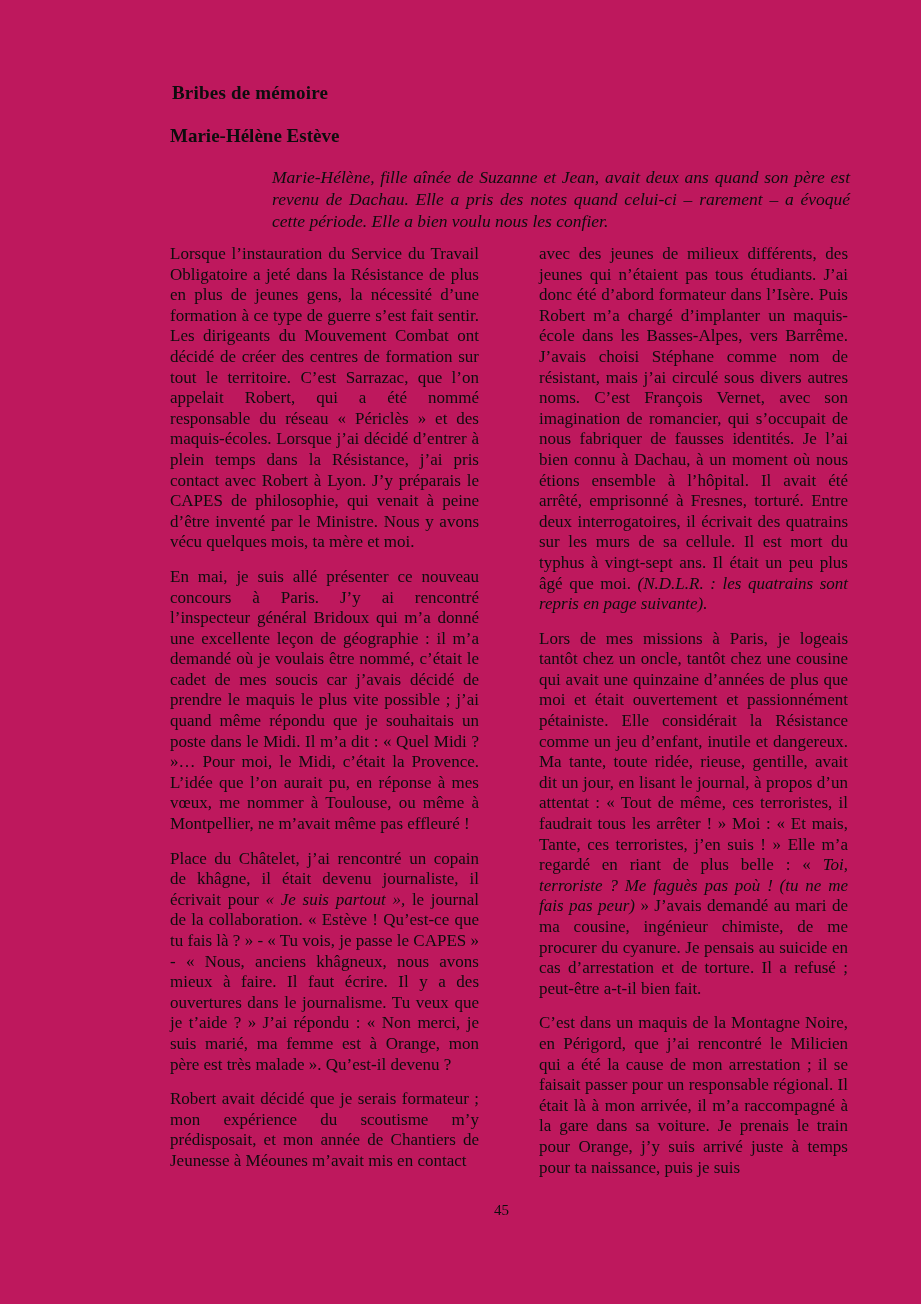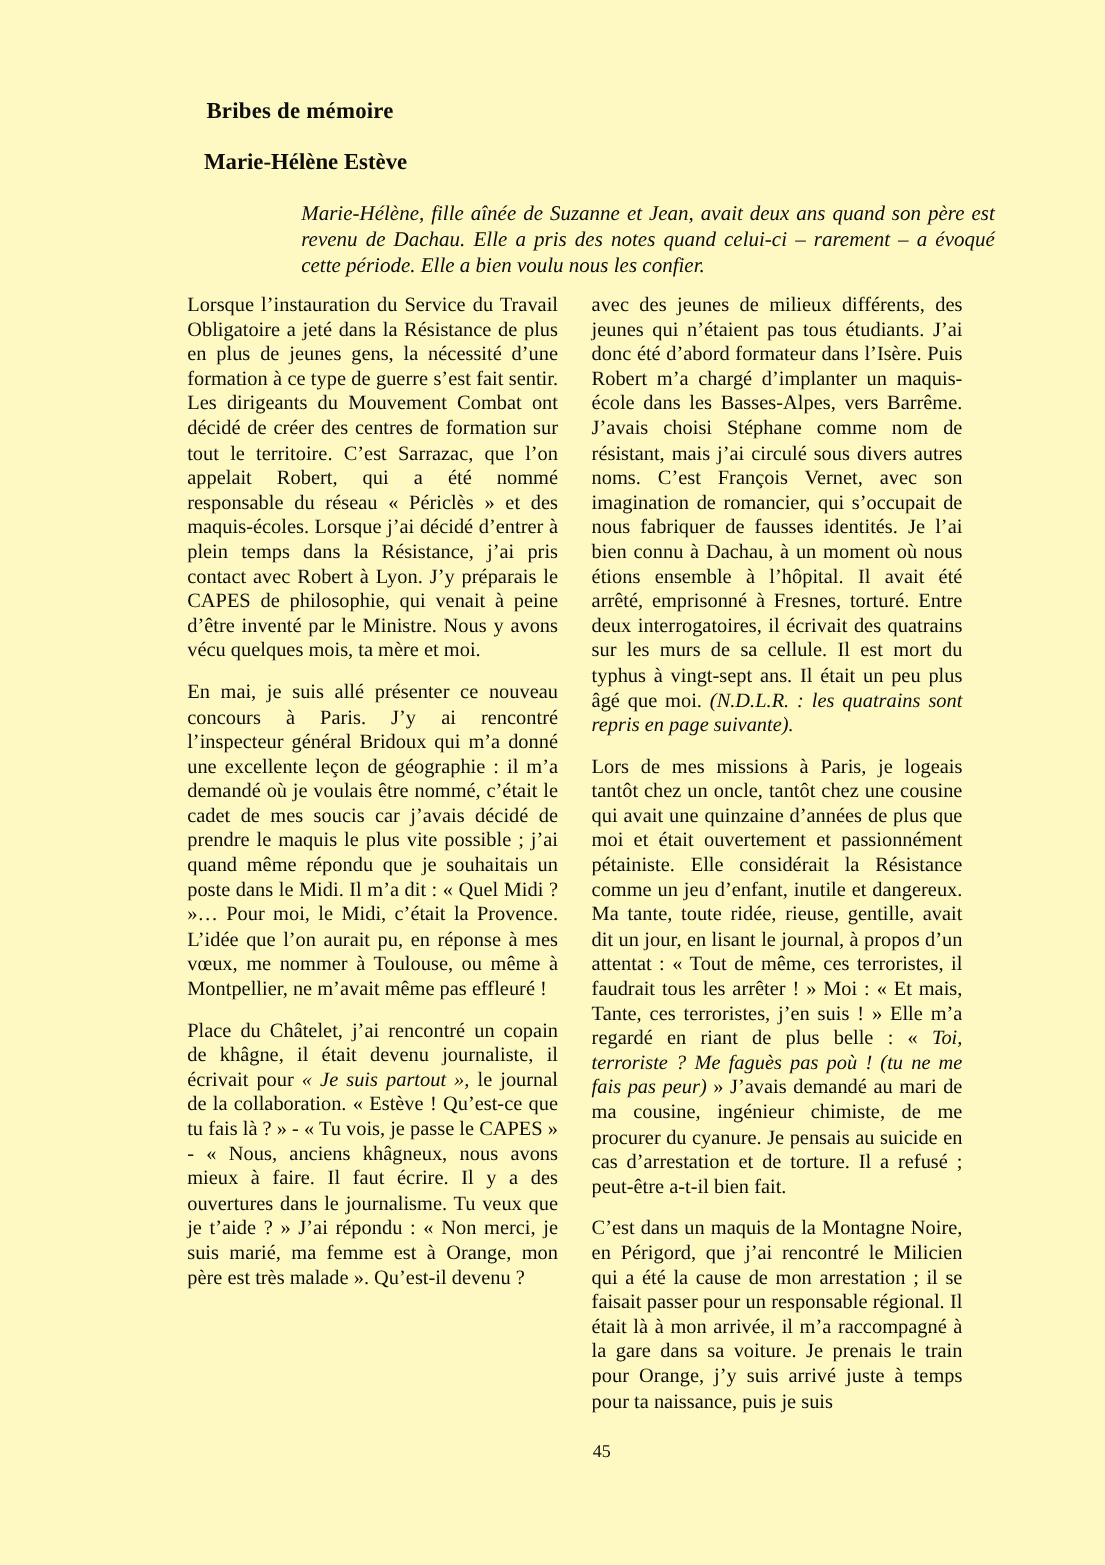--- a/index.html
+++ b/index.html
@@ -4,21 +4,21 @@
 <style>
   html, body {
     margin: 0;
     padding: 0;
     background: #ffffff;
   }
   .page {
     position: relative;
     width: 921px;
     height: 1304px;
-    background: #fef9c3;
+    background: #be185d;
     color: #0d0d0d;
     font-family: "Liberation Serif", "DejaVu Serif", serif;
     overflow: hidden;
   }
   .doc-title {
     position: absolute;
     left: 172px;
     top: 82px;
     margin: 0;
     font-size: 19px;
@@ -29,36 +29,36 @@
     position: absolute;
     left: 170px;
     right: 88px;
     top: 125px;
     text-align: left;
     font-size: 19px;
     font-weight: bold;
   }
   .lede {
     position: absolute;
-    left: 251px;
+    left: 272px;
     top: 166px;
     width: 578px;
     margin: 0;
     font-size: 17.5px;
     line-height: 22px;
     font-style: italic;
     text-align: justify;
   }
   .columns {
     position: absolute;
-    left: 156px;
+    left: 170px;
     top: 244px;
     width: 663px;
     display: flex;
-    gap: 28px;
+    gap: 60px;
   }
   .col {
     width: 309px;
     flex: 0 0 309px;
   }
   .col p {
     margin: 0 0 14px 0;
     font-size: 17px;
     line-height: 20.6px;
     text-align: justify;
@@ -80,20 +80,21 @@
 
 <div class="page">
   <h1 class="doc-title">Bribes de mémoire</h1>
   <div class="author">Marie-Hélène Estève</div>
   <p class="lede">Marie-Hélène, fille aînée de Suzanne et Jean, avait deux ans quand son père est revenu de Dachau. Elle a pris des notes quand celui-ci – rarement – a évoqué cette période. Elle a bien voulu nous les confier.</p>
   <div class="columns">
     <div class="col">
         <p><span>Lorsque l’instauration du Service du Travail Obligatoire a jeté dans la Résistance de plus en plus de jeunes gens, la nécessité d’une formation à ce type de guerre s’est fait sentir. Les dirigeants du Mouvement Combat ont décidé de créer des centres de formation sur tout le territoire. C’est Sarrazac, que l’on appelait Robert, qui a été nommé responsable du réseau « Périclès » et des maquis-écoles. Lorsque j’ai décidé d’entrer à plein temps dans la Résistance, j’ai pris contact avec Robert à Lyon. J’y préparais le CAPES de philosophie, qui venait à peine d’être inventé par le Ministre. Nous y avons vécu quelques mois, ta mère et moi.</span></p>
         <p><span>En mai, je suis allé présenter ce nouveau concours à Paris. J’y ai rencontré l’inspecteur général Bridoux qui m’a donné une excellente leçon de géographie : il m’a demandé où je voulais être nommé, c’était le cadet de mes soucis car j’avais décidé de prendre le maquis le plus vite possible ; j’ai quand même répondu que je souhaitais un poste dans le Midi. Il m’a dit : « Quel Midi ? »… Pour moi, le Midi, c’était la Provence. L’idée que l’on aurait pu, en réponse à mes vœux, me nommer à Toulouse, ou même à Montpellier, ne m’avait même pas effleuré !</span></p>
         <p><span>Place du Châtelet, j’ai rencontré un copain de khâgne, il était devenu journaliste, il écrivait pour </span><i>« Je suis partout »,</i><span> le journal de la collaboration. « Estève ! Qu’est-ce que tu fais là ? » - « Tu vois, je passe le CAPES » - « Nous, anciens khâgneux, nous avons mieux à faire. Il faut écrire. Il y a des ouvertures dans le journalisme. Tu veux que je t’aide ? » J’ai répondu : « Non merci, je suis marié, ma femme est à Orange, mon père est très malade ». Qu’est-il devenu ?</span></p>
+        <p><span>Robert avait décidé que je serais formateur ; mon expérience du scoutisme m’y prédisposait, et mon année de Chantiers de Jeunesse à Méounes m’avait mis en contact</span></p>
       </div>
     <div class="col">
         <p><span>avec des jeunes de milieux différents, des jeunes qui n’étaient pas tous étudiants. J’ai donc été d’abord formateur dans l’Isère. Puis Robert m’a chargé d’implanter un maquis-école dans les Basses-Alpes, vers Barrême. J’avais choisi Stéphane comme nom de résistant, mais j’ai circulé sous divers autres noms. C’est François Vernet, avec son imagination de romancier, qui s’occupait de nous fabriquer de fausses identités. Je l’ai bien connu à Dachau, à un moment où nous étions ensemble à l’hôpital. Il avait été arrêté, emprisonné à Fresnes, torturé. Entre deux interrogatoires, il écrivait des quatrains sur les murs de sa cellule. Il est mort du typhus à vingt-sept ans. Il était un peu plus âgé que moi. </span><i>(N.D.L.R. : les quatrains sont repris en page suivante).</i></p>
         <p><span>Lors de mes missions à Paris, je logeais tantôt chez un oncle, tantôt chez une cousine qui avait une quinzaine d’années de plus que moi et était ouvertement et passionnément pétainiste. Elle considérait la Résistance comme un jeu d’enfant, inutile et dangereux. Ma tante, toute ridée, rieuse, gentille, avait dit un jour, en lisant le journal, à propos d’un attentat : « Tout de même, ces terroristes, il faudrait tous les arrêter ! » Moi : « Et mais, Tante, ces terroristes, j’en suis ! » Elle m’a regardé en riant de plus belle : « </span><i>Toi, terroriste ? Me faguès pas poù ! (tu ne me fais pas peur)</i><span> » J’avais demandé au mari de ma cousine, ingénieur chimiste, de me procurer du cyanure. Je pensais au suicide en cas d’arrestation et de torture. Il a refusé ; peut-être a-t-il bien fait.</span></p>
         <p><span>C’est dans un maquis de la Montagne Noire, en Périgord, que j’ai rencontré le Milicien qui a été la cause de mon arrestation ; il se faisait passer pour un responsable régional. Il était là à mon arrivée, il m’a raccompagné à la gare dans sa voiture. Je prenais le train pour Orange, j’y suis arrivé juste à temps pour ta naissance, puis je suis</span></p>
       </div>
   </div>
   <div class="pagenum">45</div>
 </div>
 

